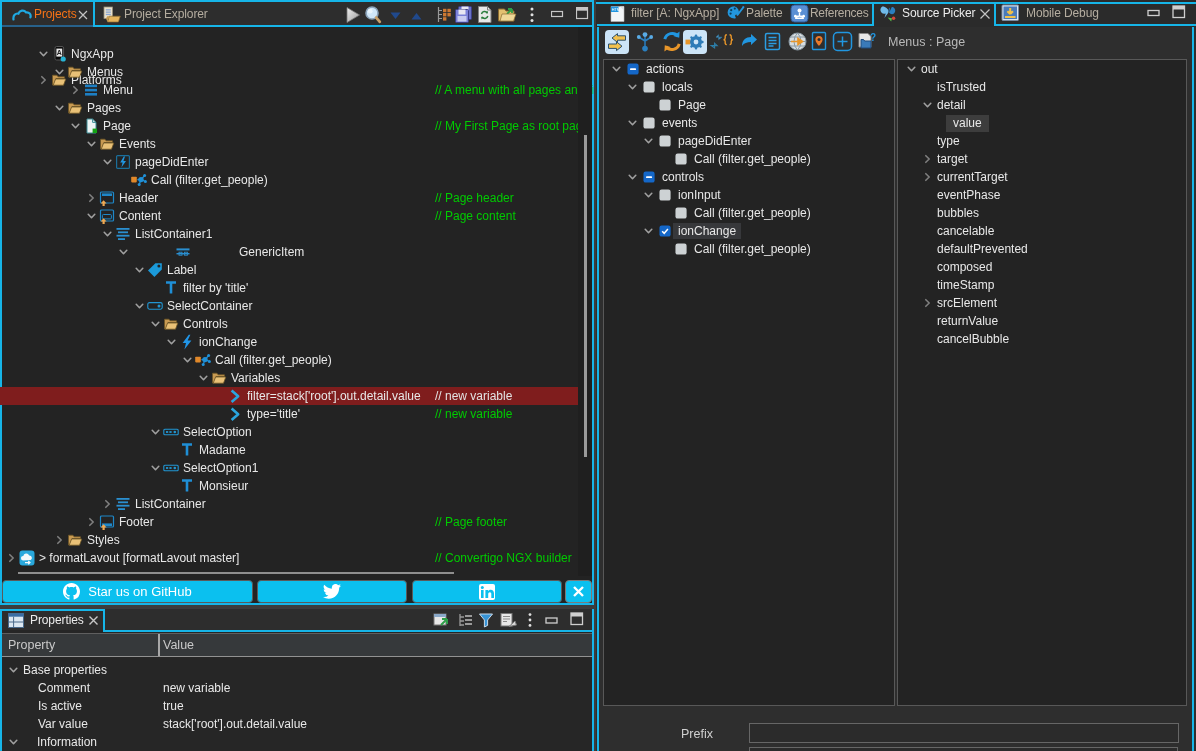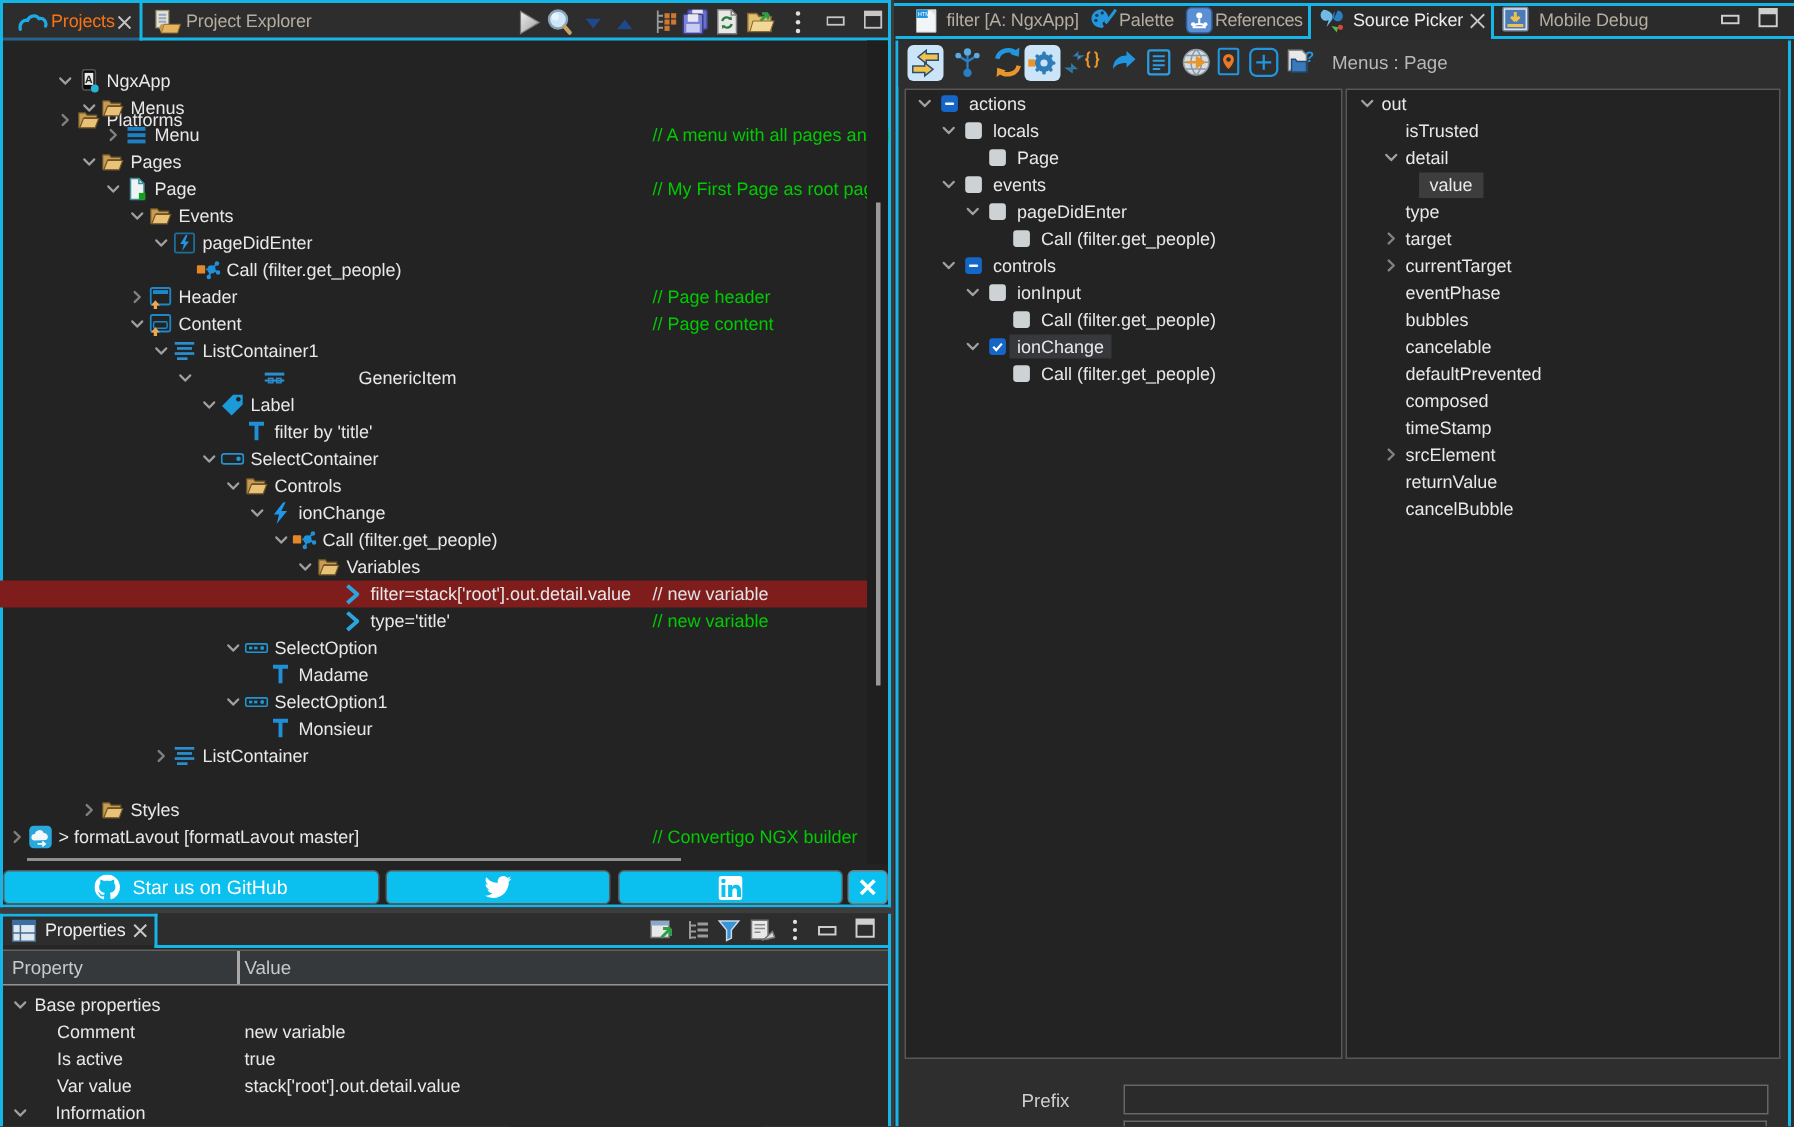--- a/index.html
+++ b/index.html
@@ -543,20 +543,34 @@
         <svg width="16" height="16">
           <use href="#chr"></use>
         </svg>
       </span>
       <span class="ic">
         <svg width="16" height="16">
           <use href="#list"></use>
         </svg>
       </span>
       <span>ListContainer</span>
+    </div>
+<div class="row" style="top:513px;left:0;width:578px;padding-left:84px;">
+      <span class="tw">
+        <svg width="16" height="16">
+          <use href="#chr"></use>
+        </svg>
+      </span>
+      <span class="ic">
+        <svg width="16" height="16">
+          <use href="#ftr"></use>
+        </svg>
+      </span>
+      <span>Footer</span>
+      <span class="cm">// Page footer</span>
     </div>
 <div class="row" style="top:531px;left:0;width:578px;padding-left:52px;">
       <span class="tw">
         <svg width="16" height="16">
           <use href="#chr"></use>
         </svg>
       </span>
       <span class="ic">
         <svg width="16" height="16">
           <use href="#fold"></use>

